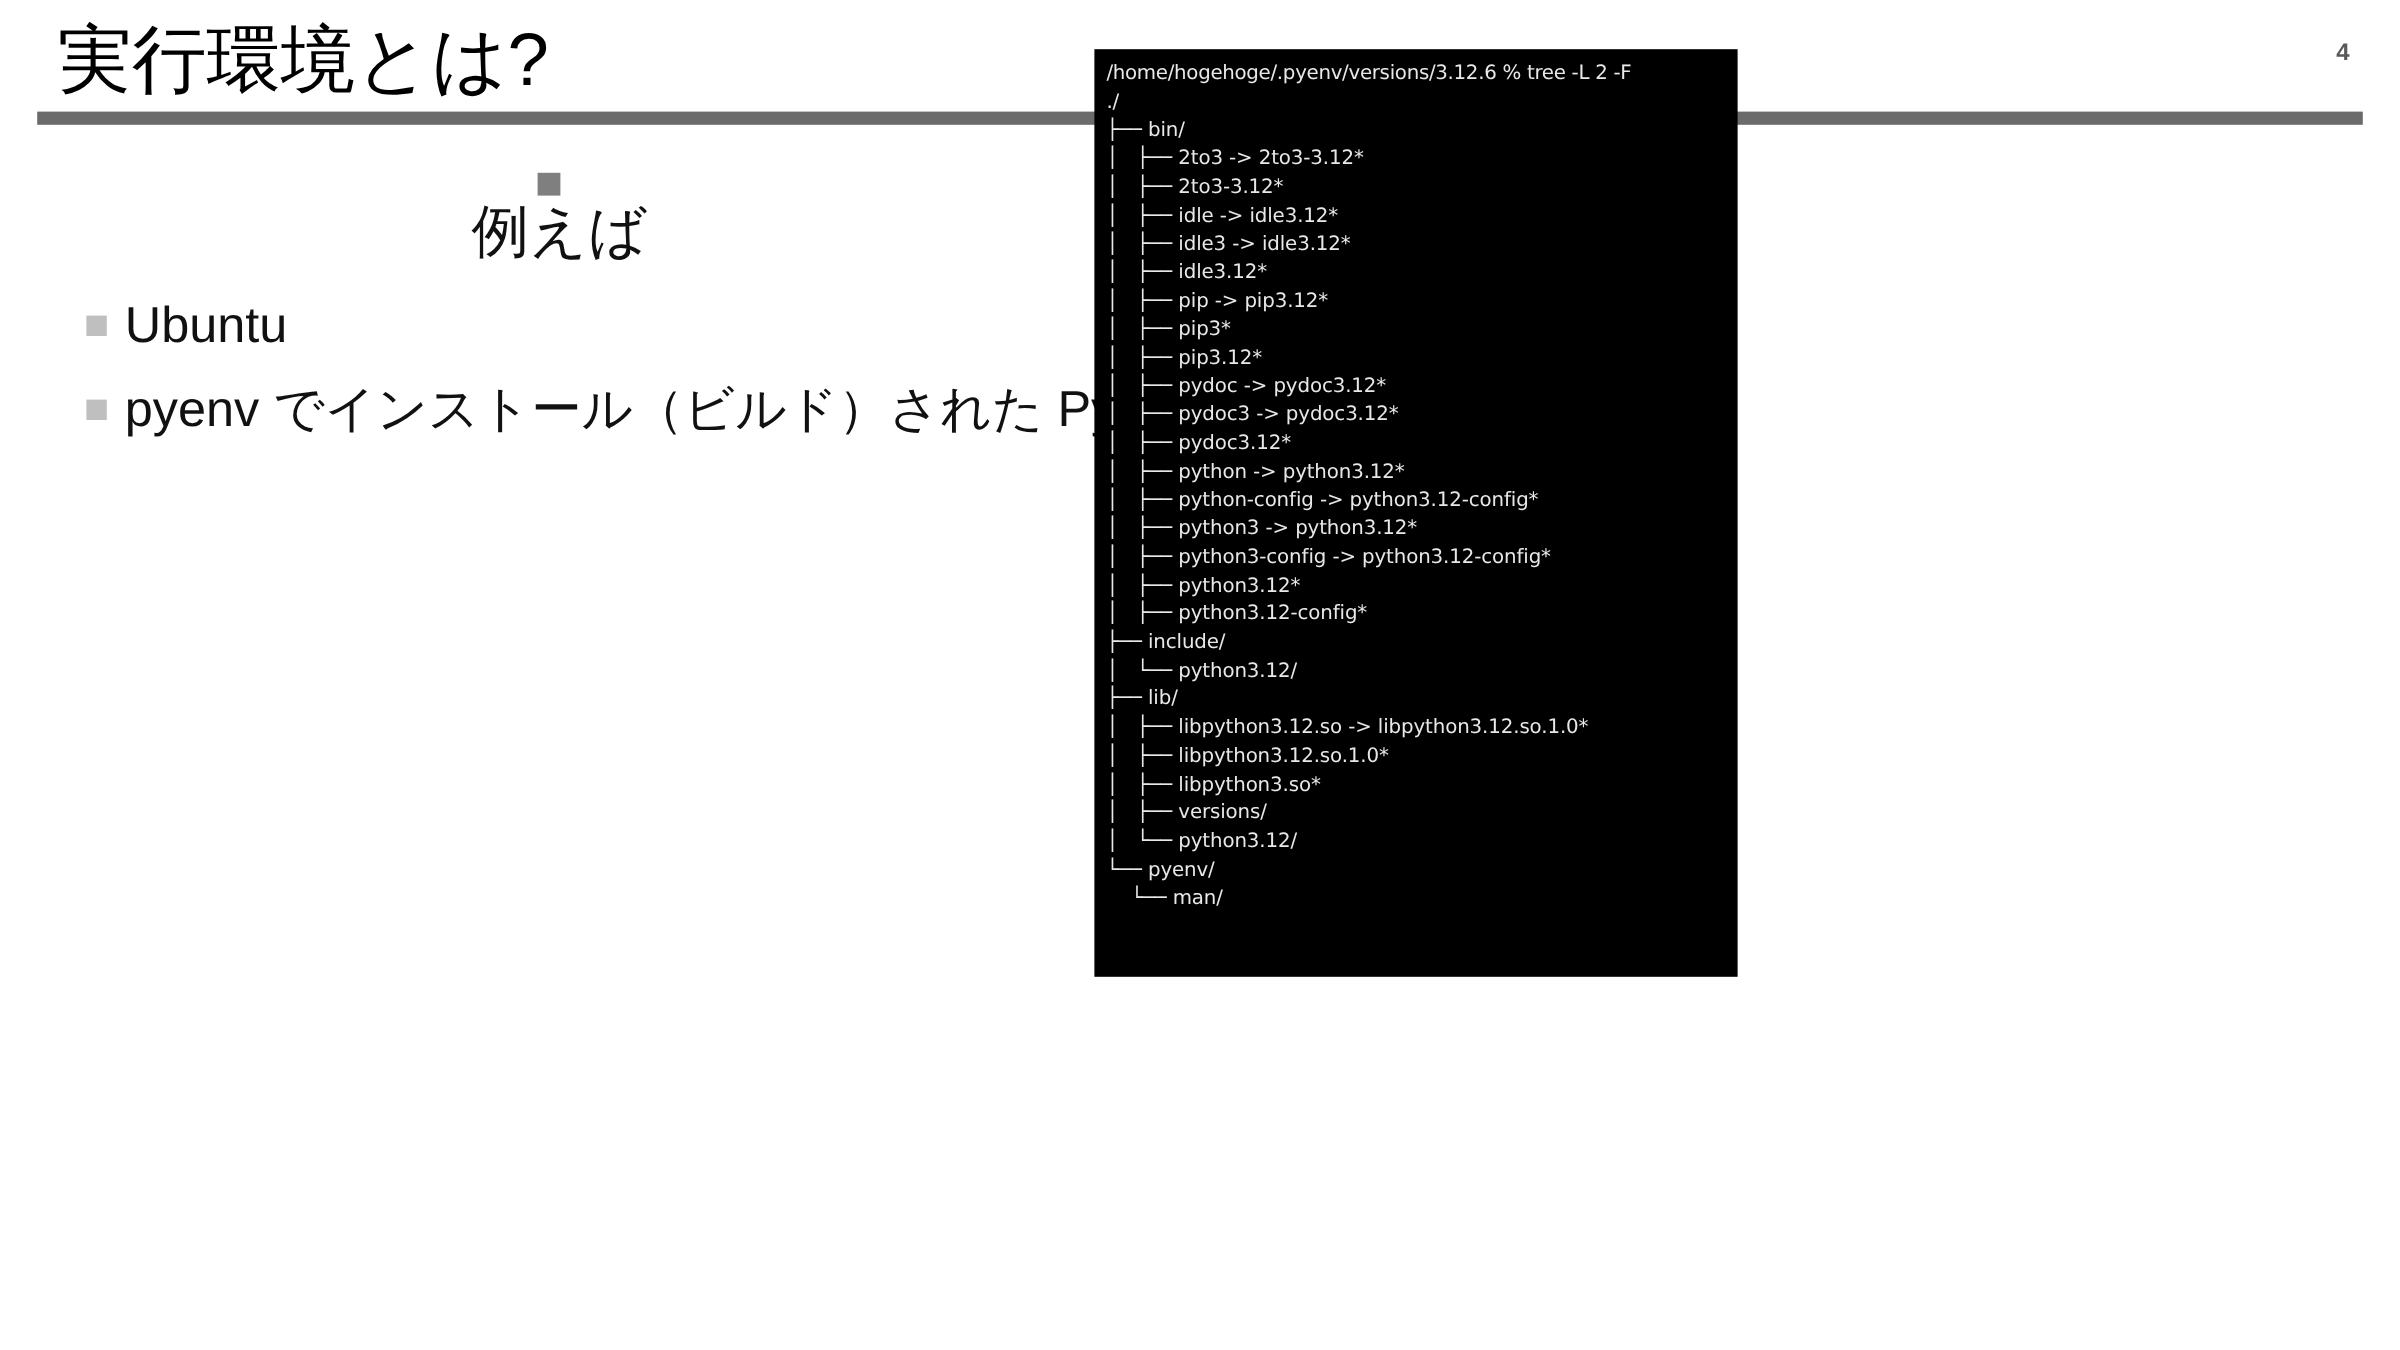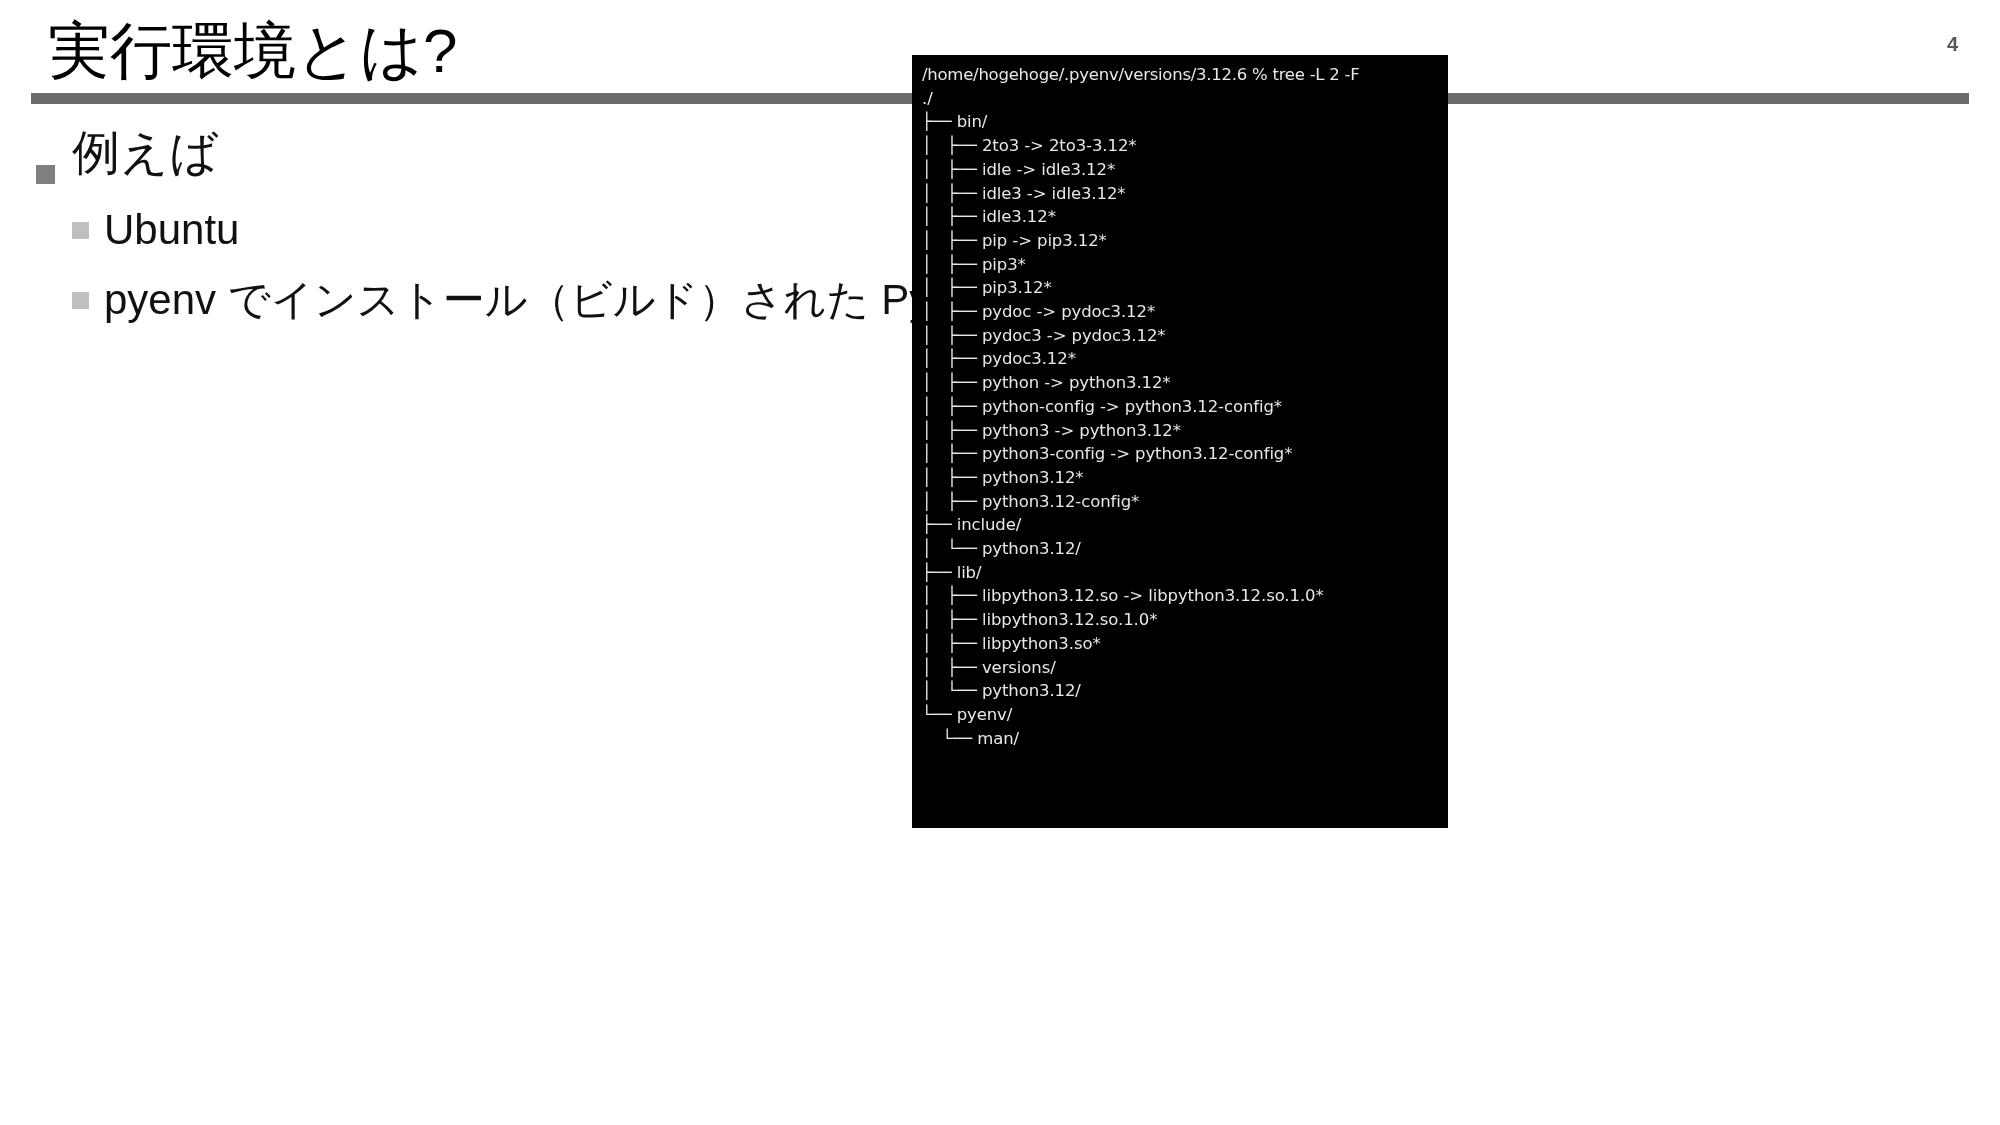--- a/index.html
+++ b/index.html
@@ -52,22 +52,23 @@
 
   
   #body {
     position: absolute;
     left: 36px;
     top: 122px;
     width: 860px;
   }
   .bullet-l1 {
     display: flex;
-    align-items: flex-end;
+    align-items: center;
     margin: 0 0 18px 0;
+    flex-direction: column;
   }
   .bullet-l1 .marker {
     width: 19px;
     height: 19px;
     background: #7f7f7f;
     flex: 0 0 auto;
     margin-top: 22px;
     margin-right: 17px;
   }
   .bullet-l1 .label {
@@ -94,21 +95,21 @@
     font-size: 42px;
     line-height: 56px;
     color: #111111;
     white-space: nowrap;
   }
 
   
   #terminal {
     position: absolute;
     left: 912px;
-    top: 55px;
+    top: 41px;
     width: 536px;
     height: 773px;
     background: #000000;
     color: #e8e8e8;
     font-family: "DejaVu Sans", "Liberation Sans", sans-serif;
     font-size: 16.5px;
     line-height: 23.7px;
     padding: 8px 0 0 10px;
     box-sizing: border-box;
     overflow: hidden;
@@ -152,20 +153,21 @@
     </div>
 
   </div>
 
   <div id="terminal" style="background: rgb(0, 0, 0); color: rgb(232, 232, 232);">
     <div class="tline cmd">/home/hogehoge/.pyenv/versions/3.12.6 % tree -L 2 -F</div>
     <div id="terminal-tree">
         <div class="tline">./</div>
         <div class="tline">├── bin/</div>
         <div class="tline">│   ├── 2to3 -&gt; 2to3-3.12*</div>
+        <div class="tline">│   ├── 2to3-3.12*</div>
         <div class="tline">│   ├── idle -&gt; idle3.12*</div>
         <div class="tline">│   ├── idle3 -&gt; idle3.12*</div>
         <div class="tline">│   ├── idle3.12*</div>
         <div class="tline">│   ├── pip -&gt; pip3.12*</div>
         <div class="tline">│   ├── pip3*</div>
         <div class="tline">│   ├── pip3.12*</div>
         <div class="tline">│   ├── pydoc -&gt; pydoc3.12*</div>
         <div class="tline">│   ├── pydoc3 -&gt; pydoc3.12*</div>
         <div class="tline">│   ├── pydoc3.12*</div>
         <div class="tline">│   ├── python -&gt; python3.12*</div>

